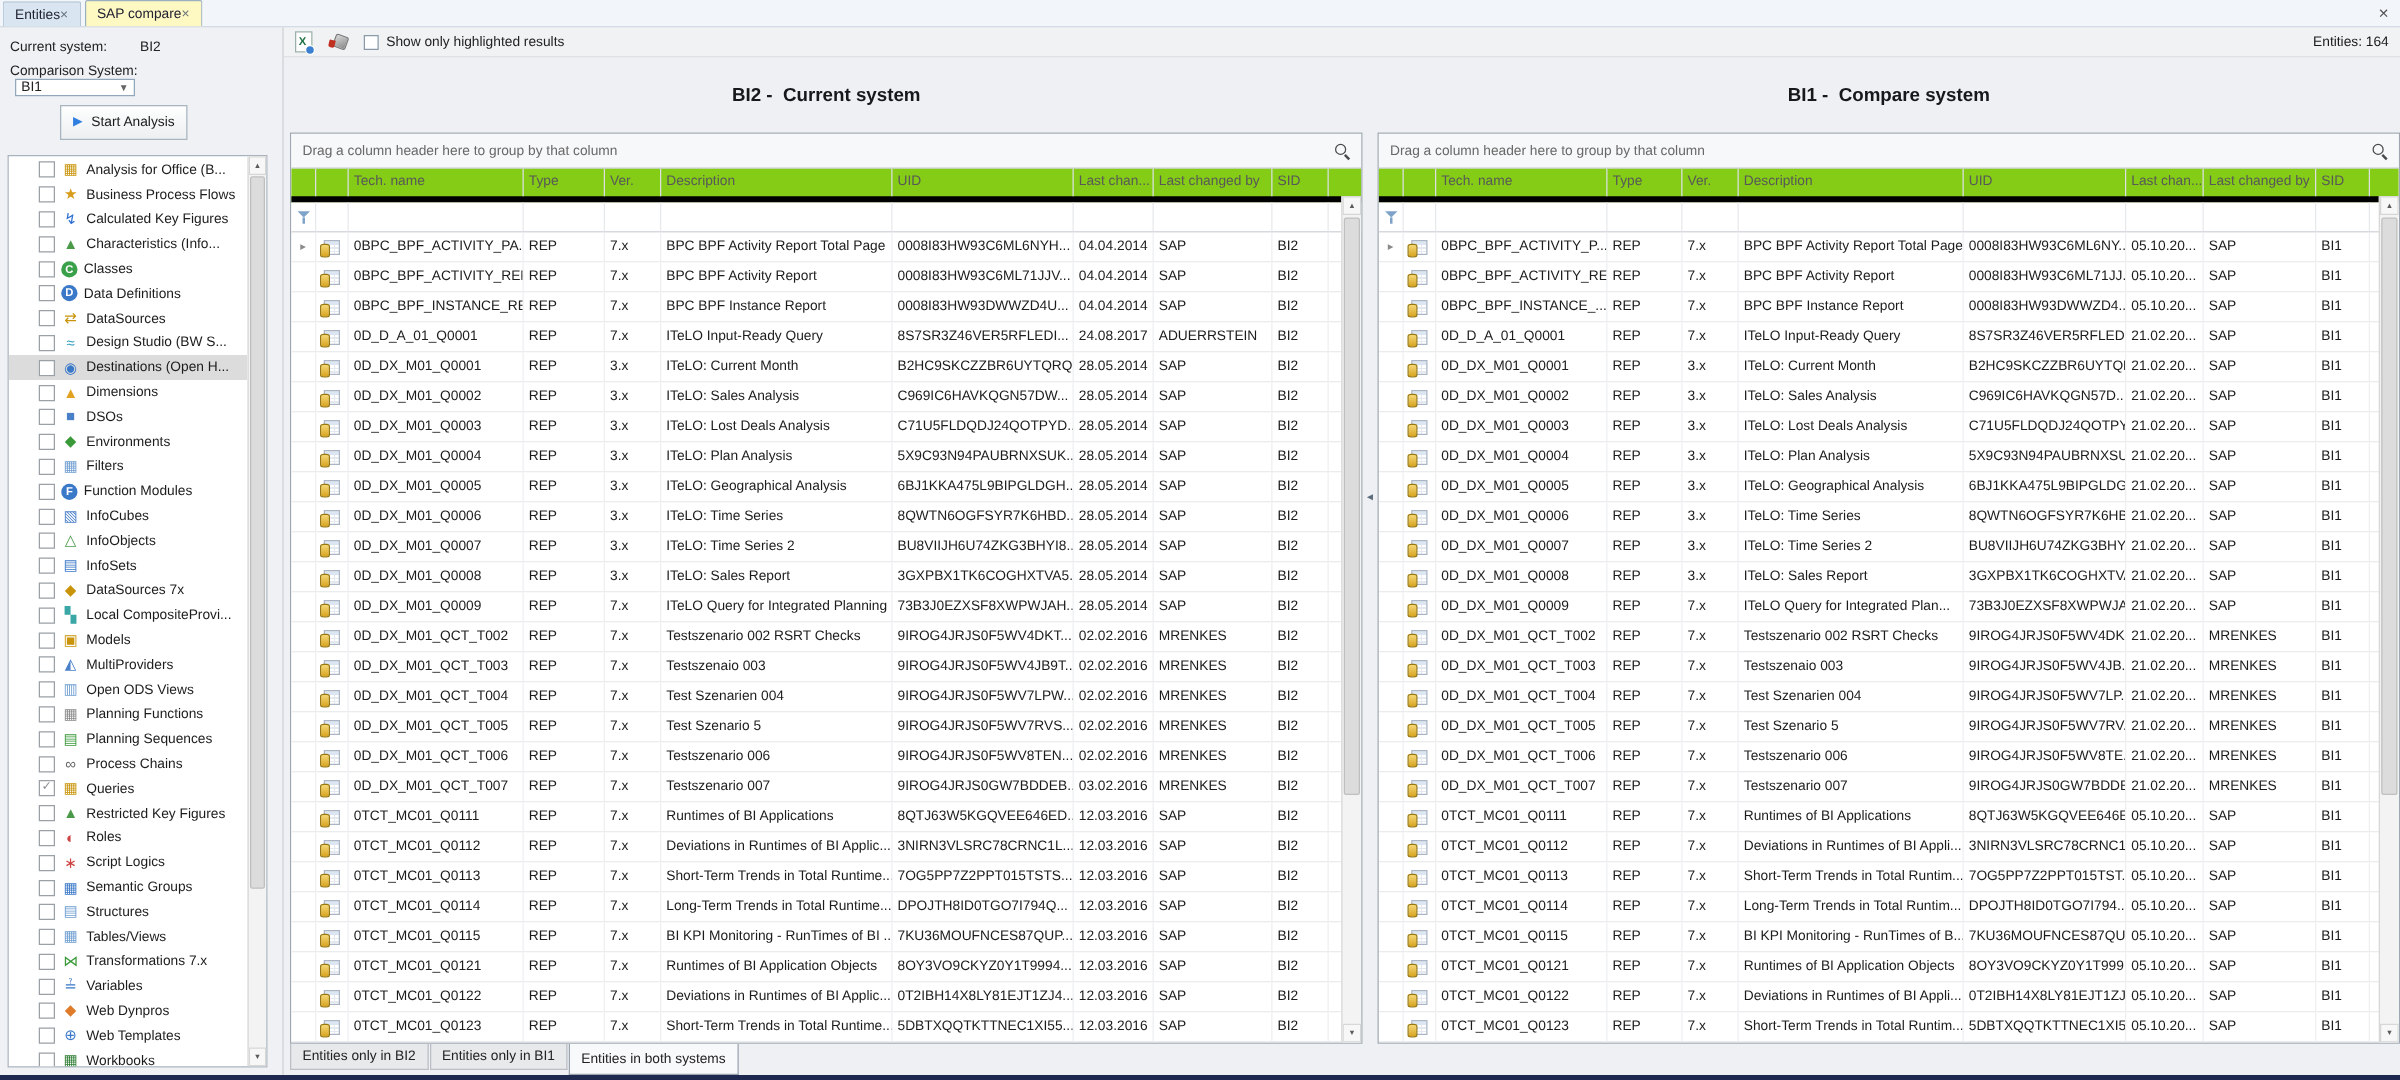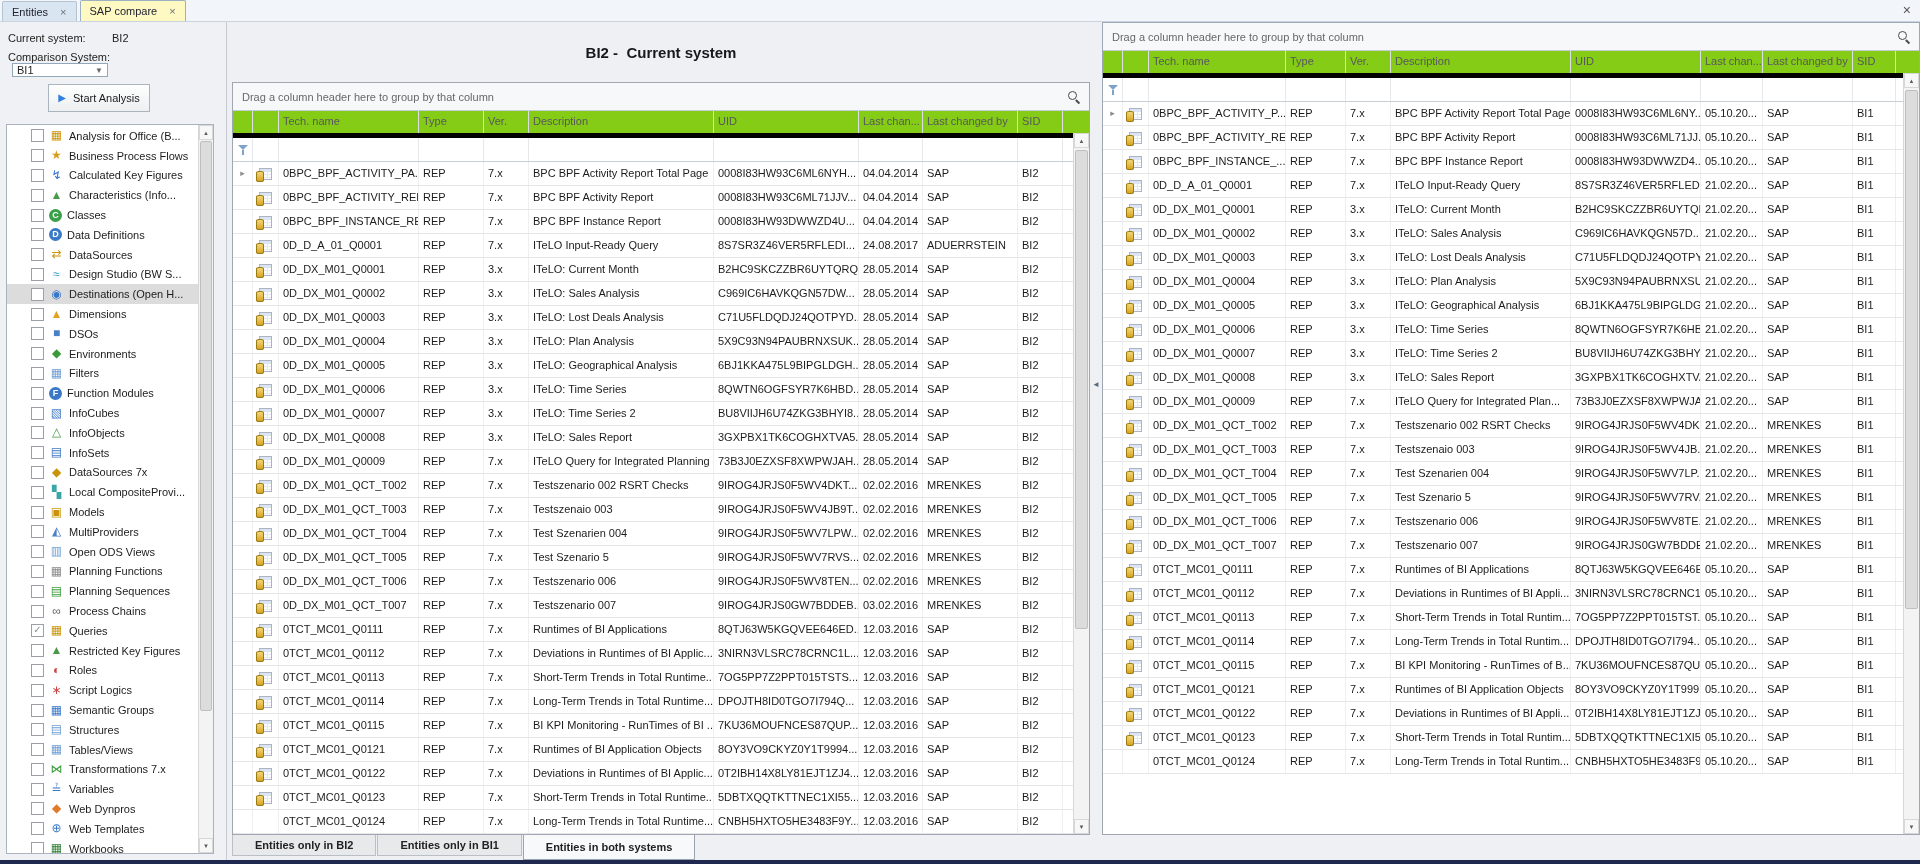--- a/index.html
+++ b/index.html
@@ -1,20 +1,20 @@
 <!DOCTYPE html>
 <html><head>
 <meta charset="utf-8">
 <style>
   html,body{margin:0;padding:0;width:1920px;height:864px;overflow:hidden;background:#eef0f3;}
   .app{position:relative;width:1920px;height:864px;font-family:"Liberation Sans",sans-serif;font-size:11px;color:#222;}
 
   
   .tabbar{position:absolute;left:0;top:0;right:0;height:22px;background:#f2f5f9;border-bottom:1px solid #c9d4de;display:flex;align-items:flex-end;padding-left:2px;box-sizing:border-box;}
-  .tab{height:19px;padding:0 9px;background:#d9e6f2;border:1px solid #b3c3d2;border-bottom:none;margin-right:3px;display:flex;align-items:center;gap:12px;border-radius:2px 2px 0 0;color:#223;justify-content:space-between;}
+  .tab{height:19px;padding:0 9px;background:#d9e6f2;border:1px solid #b3c3d2;border-bottom:none;margin-right:3px;display:flex;align-items:center;border-radius:2px 2px 0 0;color:#223;justify-content:space-between;}
   .tab.active{background:#fef9c3;border-color:#9db0c2;height:20px;}
   .tab-x{color:#68717a;font-size:11px;line-height:10px;}
   .win-close{position:absolute;right:9px;top:2px;font-size:14px;color:#555;}
 
   
   .main{position:absolute;top:22px;left:0;right:0;bottom:4px;display:flex;}
   .statusbar{position:absolute;left:0;right:0;bottom:0;height:4px;background:#1f2950;}
 
   
   .sidebar{width:227px;flex:0 0 227px;background:#eff1f4;border-right:1px solid #c6cbd1;position:relative;box-sizing:border-box;}
@@ -88,21 +88,21 @@
   .q-icon{width:13px;height:12px;border:1px solid #aab4c4;background:linear-gradient(#dce6f2 0,#dce6f2 3px,transparent 3px),repeating-linear-gradient(to bottom,transparent 0,transparent 2px,#e4e9f0 2px,#e4e9f0 3px),repeating-linear-gradient(to right,transparent 0,transparent 3px,#e4e9f0 3px,#e4e9f0 4px),#fff;position:relative;display:inline-block;box-sizing:border-box;}
   .q-icon::after{content:'';position:absolute;left:-4px;bottom:-3px;width:6px;height:9px;background:linear-gradient(#f5d878,#d8a520);border:1px solid #9a7a10;border-radius:3px/2px;}
 
   .grid-scroll{position:absolute;top:50px;right:0;bottom:0;width:16px;background:#f3f3f3;border-left:1px solid #d7d7d7;box-sizing:border-box;}
 
   .vsplit{flex:0 0 12px;position:relative;}
   .vsplit .arrow{position:absolute;top:44%;left:2px;font-size:8px;color:#5a6a7a;}
 
   
   .bottom-tabs{height:25px;flex:0 0 25px;background:#eef0f3;display:flex;align-items:flex-start;padding-left:5px;}
-  .btab{height:20px;line-height:20px;padding:0 22px;border:1px solid #b9bfc5;border-top:none;background:#e7e9eb;font-weight:bold;margin-right:1px;color:#222;}
+  .btab{height:20px;line-height:20px;padding:0 9px;border:1px solid #b9bfc5;border-top:none;background:#e7e9eb;font-weight:normal;margin-right:1px;color:#222;}
   .btab.active{height:24px;line-height:24px;background:#f8f9fa;border-color:#9aa4ae;}
 </style>
 </head>
 <body>
 
 <div class="app">
 
   <div class="tabbar">
     <div class="tab">
       <span>Entities</span>
@@ -323,20 +323,30 @@
           </div>
         <div class="vscroll">
           <div class="sb-btn up">▲</div>
           <div class="sb-thumb" style="top:16px;height:78%;"></div>
           <div class="sb-btn down">▼</div>
         </div>
       </div>
     </div>
 
     <div class="content">
+      <div class="toolbar">
+        <span class="xls-icon"></span>
+        <span class="paint-icon"></span>
+        <span class="check-group">
+          <span class="cb"></span>
+          <span>Show only highlighted results</span>
+        </span>
+        <span class="spacer"></span>
+        <span class="entities-count">Entities: 164</span>
+      </div>
 
       <div class="grids">
 
         <section class="grid-panel left">
           <div class="panel-title">BI2 -  Current system</div>
           <div class="grid-box">
             <div class="group-bar">
               <span class="hint">Drag a column header here to group by that column</span>
               <span class="search-icon"></span>
             </div>
@@ -764,20 +774,21 @@
               <div class="sb-btn down">▼</div>
             </div>
           </div>
         </section>
 
         <div class="vsplit">
           <span class="arrow">◄</span>
         </div>
 
         <section class="grid-panel right">
+          <div class="panel-title">BI1 -  Compare system</div>
           <div class="grid-box">
             <div class="group-bar">
               <span class="hint">Drag a column header here to group by that column</span>
               <span class="search-icon"></span>
             </div>
             <div class="grid-header" style="grid-template-columns: 20px 26px 137px 60px 45px 180px 130px 62px 90px 43px;">
                 <div></div>
                 <div></div>
                 <div>Tech. name</div>
                 <div>Type</div>

